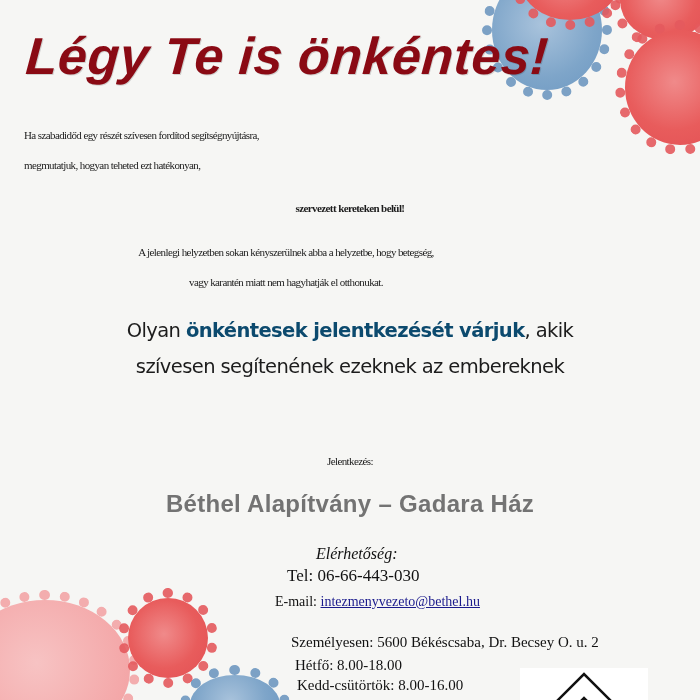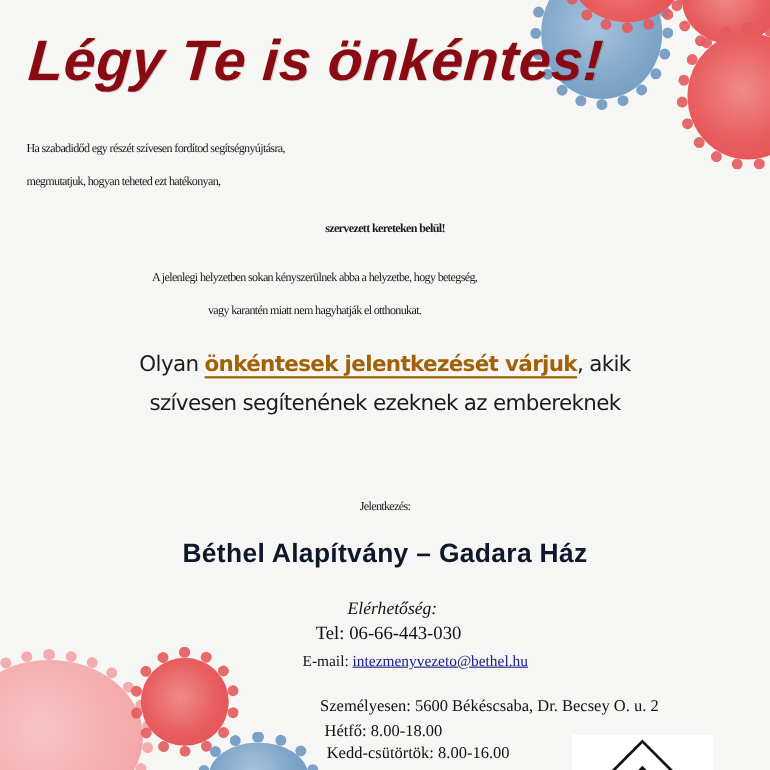--- a/index.html
+++ b/index.html
@@ -28,25 +28,25 @@
     position: absolute; margin: 0; font-family: Liberation Serif, serif;
     font-size: 11px; letter-spacing: -0.6px; line-height: 30px; color: #1c1c1c;
   }
   .intro { left: 24px; top: 120px; width: 640px; }
   .bold-center { left: 0; width: 700px; top: 193px; text-align: center; font-weight: bold; }
   .situation { left: 0; width: 572px; top: 237px; text-align: center; }
   .call {
     position: absolute; left: 0; width: 700px; top: 313px; margin: 0;
     text-align: center; font-size: 19.5px; letter-spacing: -0.6px; line-height: 36px; color: #1c1c1c;
   }
-  .highlight { color: #a16207; font-weight: bold; text-decoration: underline; text-decoration-thickness: 2px; text-underline-offset: 5px; }
+  .highlight { color: #0c4a6e; font-weight: bold; text-decoration-thickness: 2px; text-underline-offset: 5px; }
   .jelent { left: 0; width: 700px; top: 446px; text-align: center; }
   .org {
     position: absolute; left: 0; width: 700px; top: 490px; margin: 0; text-align: center;
-    font-family: "Liberation Sans", sans-serif; font-weight: bold; font-size: 24px; color: #0f172a;
+    font-family: "Liberation Sans", sans-serif; font-weight: bold; font-size: 24px; color: #737373;
     letter-spacing: 0.3px;
   }
   .serif { position: absolute; font-family: "Liberation Serif", serif; font-size: 16px; color: #111; margin: 0; line-height: 20px; }
   .contact-title { left: 316px; top: 544px; font-style: italic; }
   .tel { left: 287px; top: 566px; font-size: 17px; }
   .email { left: 275px; top: 592px; font-size: 14px; }
   .email a { color: #1a1a8c; text-decoration: underline; text-align: right; }
   .address { left: 291px; top: 632px; font-size: 15px; }
   .monday { left: 295px; top: 655px; font-size: 15px; }
   .tue { left: 297px; top: 675px; font-size: 15px; }

